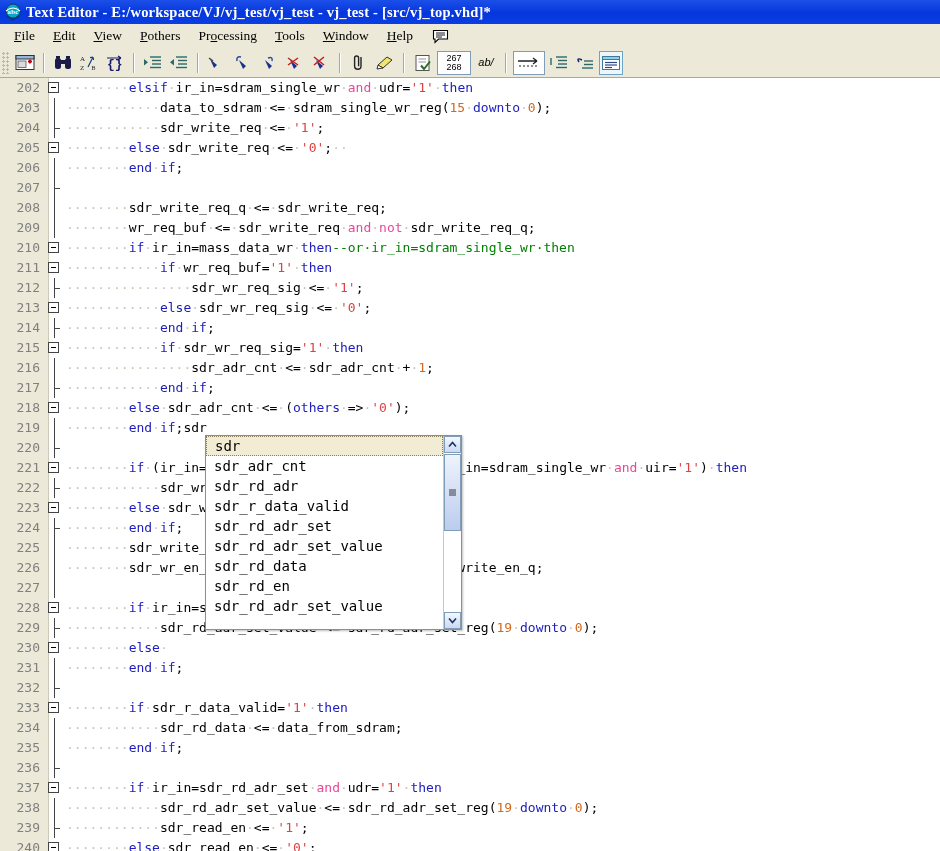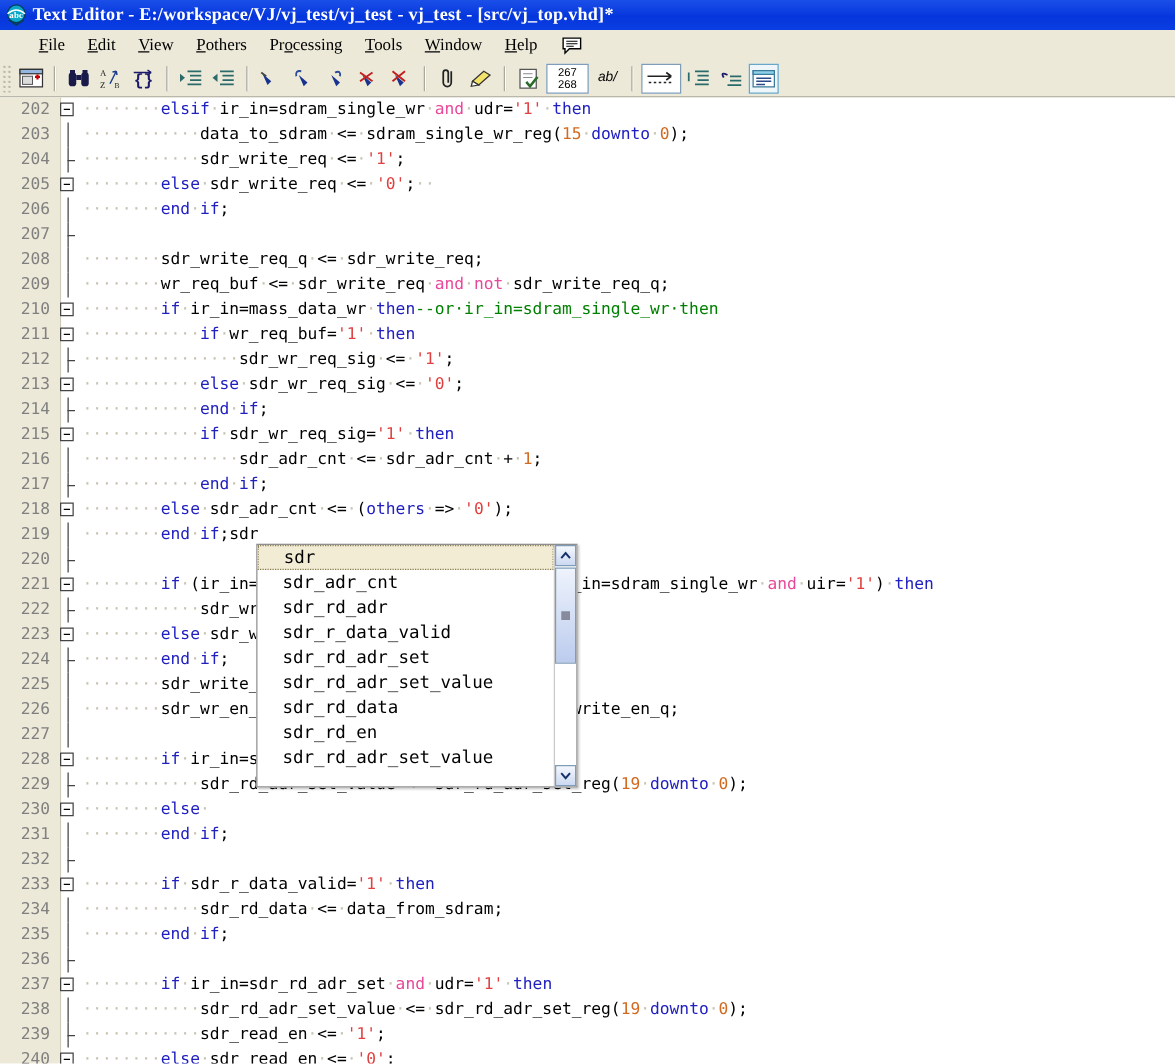--- a/index.html
+++ b/index.html
@@ -27,21 +27,21 @@
     width:18px;height:18px;margin:0 4px 0 2px;flex:none;position:relative;
   }
   #app-icon svg{display:block;}
   #title-text{white-space:nowrap;overflow:hidden;}
   
   #menubar{
     height:24px;background:#ece9d8;
     display:flex;align-items:center;
     font-family:"Liberation Serif", serif;
     font-size:13.5px;color:#000;
-    padding-left:22px;box-sizing:border-box;
+    padding-left:5px;box-sizing:border-box;
   }
   .menu-item{
     padding:2px 9px;cursor:default;white-space:nowrap;
   }
   .menu-item u{text-decoration:underline;}
   #menu-bubble{margin-left:10px;display:flex;align-items:center;}
   
   #toolbar{
     height:30px;background:#ece9d8;
     border-bottom:1px solid #aca899;
@@ -141,21 +141,21 @@
     box-sizing:border-box;
     display:flex;
     overflow:hidden;
     box-shadow:1px 1px 2px rgba(0,0,0,.25);
   }
   #ac-list{
     flex:1;overflow:hidden;padding:0;margin:0;list-style:none;
   }
   #ac-list li{
     height:20px;line-height:20px;
-    padding-left:20px;
+    padding-left:8px;
     font-family:"DejaVu Sans Mono","Liberation Mono",monospace;
     font-size:14px;
     color:#000;white-space:nowrap;
     box-sizing:border-box;
   }
   #ac-list li.sel{
     background:#f3ecd4;
     border:1px dotted #8a7f5a;
     height:20px;line-height:18px;
   }

